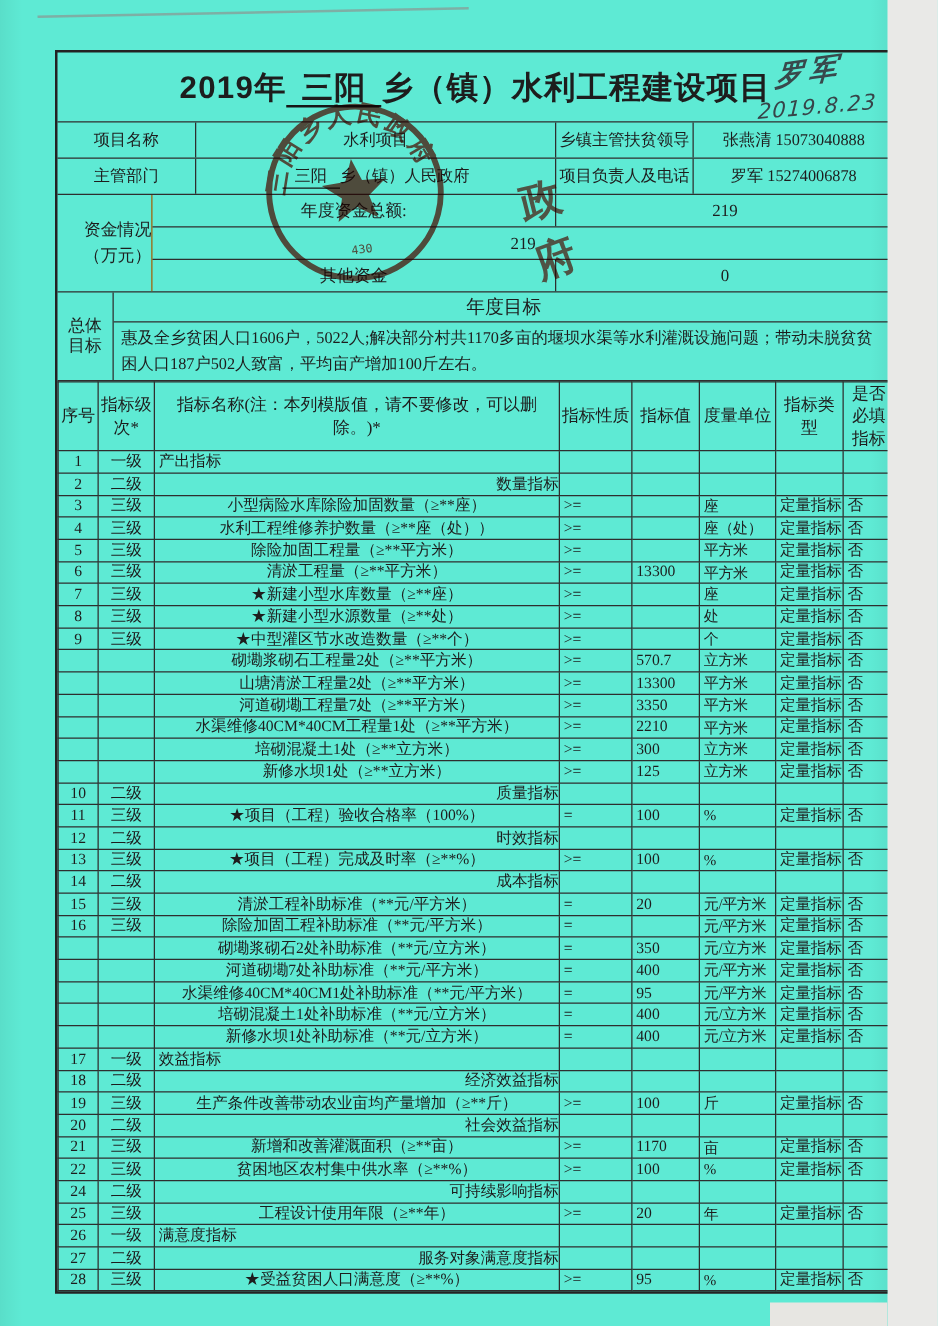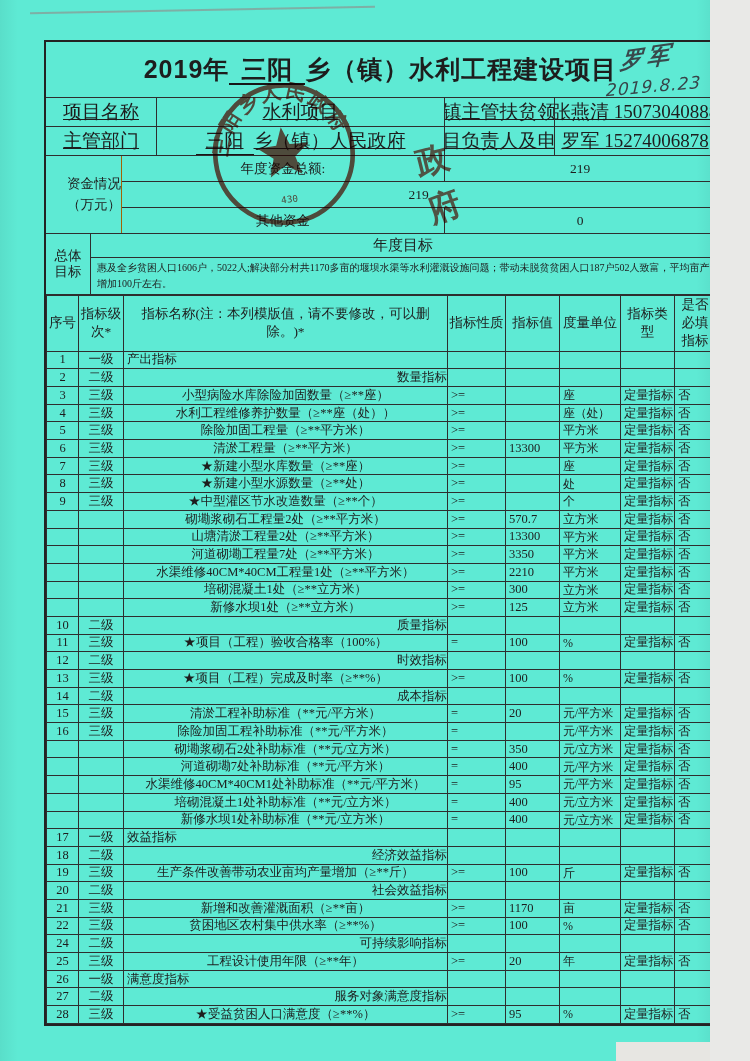--- a/index.html
+++ b/index.html
@@ -17,21 +17,21 @@
         box-sizing:content-box;background:transparent;}
   .row-line{border-bottom:1px solid #2e2e2e;}
 
   
   #title-row{height:55px;display:flex;align-items:center;justify-content:center;}
   #title{font-family:"Liberation Sans","DejaVu Sans",sans-serif;font-weight:bold;
          font-size:25px;letter-spacing:1px;white-space:nowrap;}
   .uline{border-bottom:2px solid #161616;padding:0 12px;}
 
   
-  .info-row{display:flex;height:28px;font-size:19px;text-decoration:underline;}
+  .info-row{display:flex;height:28px;font-size:13px;}
   .info-row>div{border-right:1px solid #2e2e2e;display:flex;align-items:center;justify-content:center;
         overflow:hidden;white-space:nowrap;}
   .info-row>div:last-child{border-right:none;}
   .c-lab1{width:110px;}.c-val1{width:287px;}.c-lab2{width:109px;}.c-val2{flex:1;}
   .dept-u{border-bottom:1.5px solid #161616;padding:0 10px;}
 
   
   #funding{display:flex;font-size:13.5px;}
   #fund-label{width:75px;border-right:1px solid #a16207;display:flex;align-items:center;
         justify-content:center;text-align:right;line-height:1.5;}
@@ -45,21 +45,21 @@
   .fund-val{flex:1;display:flex;align-items:center;justify-content:center;}
 
   
   #goal{display:flex;}
   #goal-label{width:30px;border-right:1px solid #2e2e2e;display:flex;align-items:center;
         justify-content:center;text-align:center;word-break:break-all;font-size:13.5px;
         line-height:16px;padding:1px 7px;}
   #goal-right{flex:1;display:flex;flex-direction:column;}
   #goal-head{height:23px;border-bottom:1px solid #2e2e2e;display:flex;align-items:center;
         justify-content:center;font-size:15px;}
-  #goal-body{flex:1;font-size:10px;line-height:1.6;padding:2px 5px 2px 6px;}
+  #goal-body{flex:1;font-size:13px;line-height:1.6;padding:2px 5px 2px 6px;}
 
   
   #ind-table{border-collapse:collapse;table-layout:fixed;width:669px;font-size:12.5px;}
   #ind-table th,#ind-table td{border:1px solid #2e2e2e;padding:0;line-height:1.05;
         overflow:hidden;white-space:nowrap;height:16.7px;}
   #ind-table thead th{height:50px;white-space:normal;font-weight:normal;font-size:13.5px;
         text-align:center;line-height:1.35;padding:0 1px;}
   #ind-table td.no,#ind-table td.lvl{text-align:center;}
   #ind-table td.nm.i1{text-align:left;padding-left:3px;}
   #ind-table td.nm.i2{text-align:right;padding-left:31px;}

